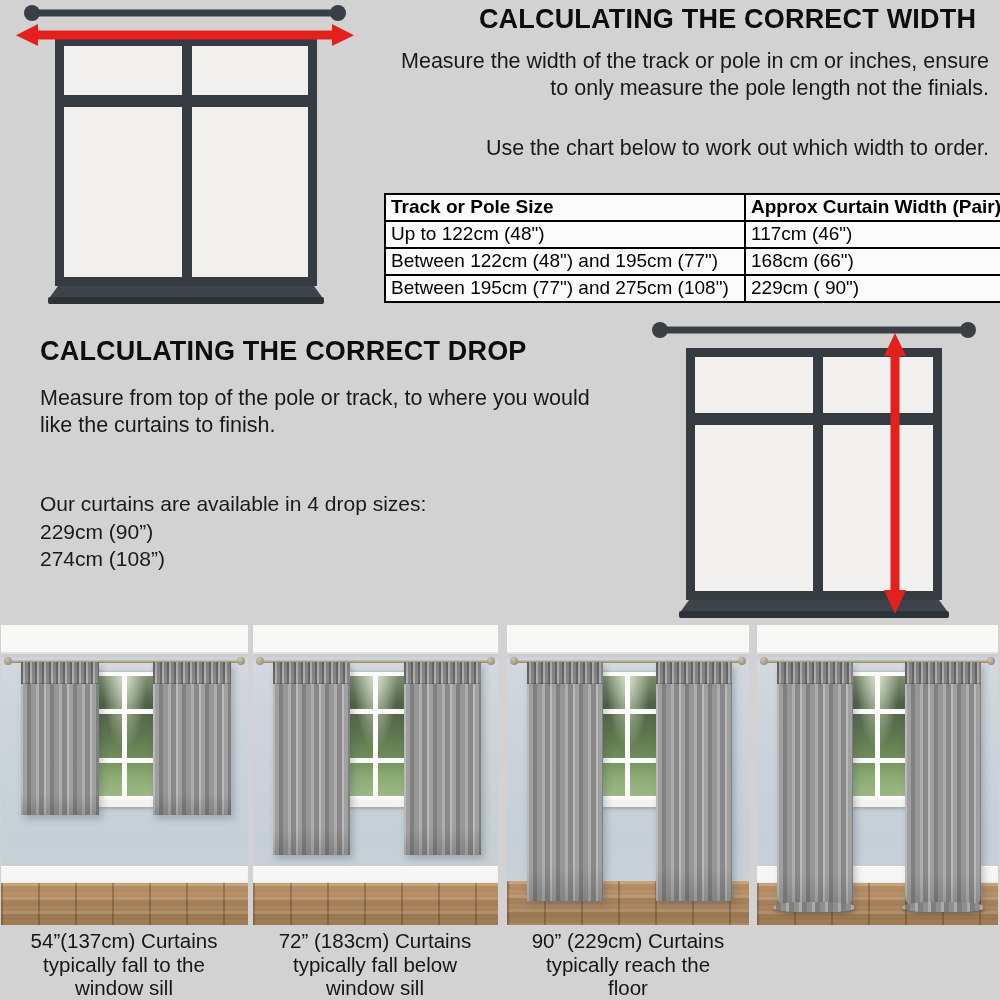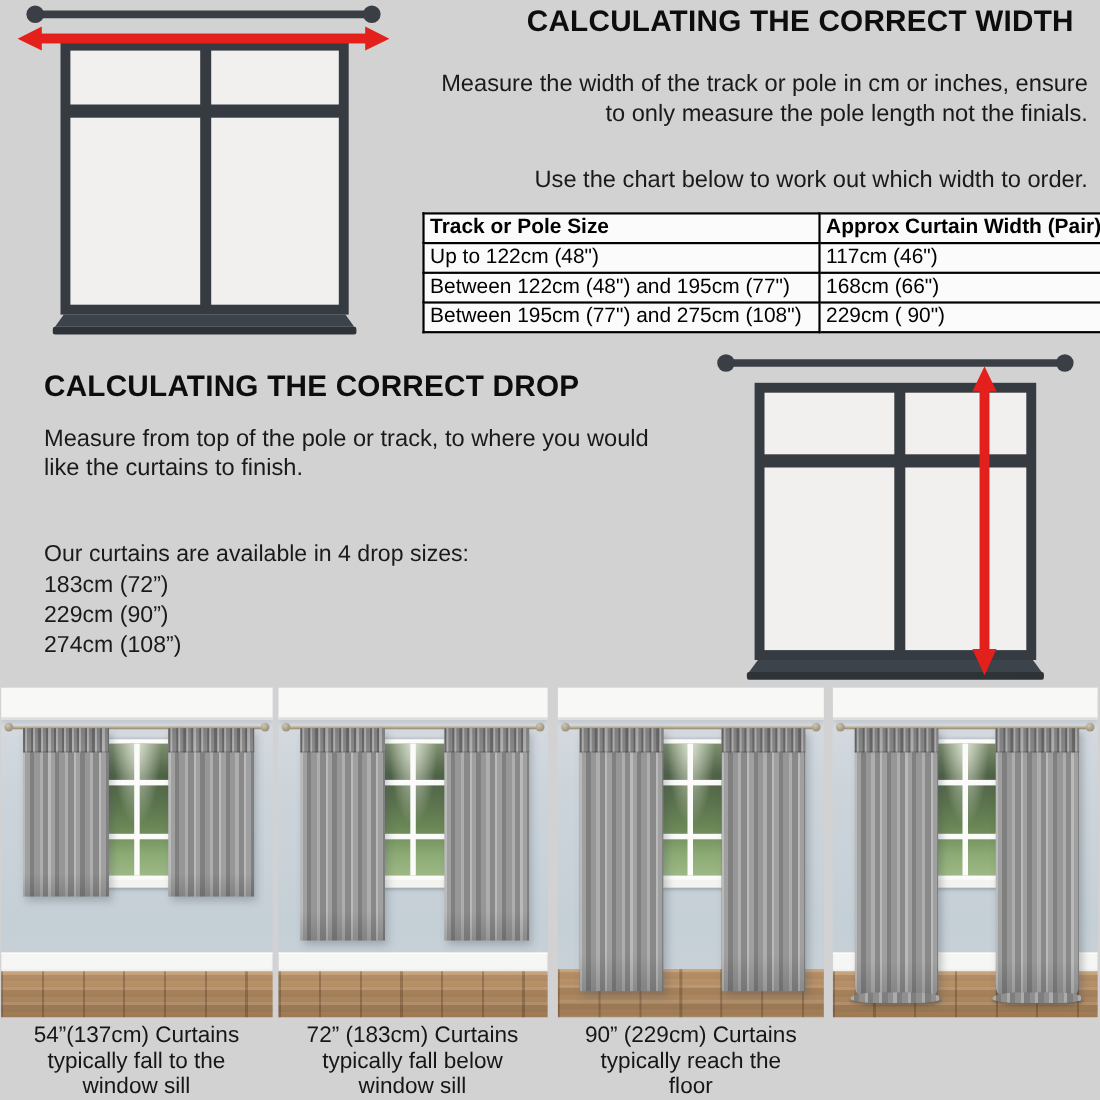--- a/index.html
+++ b/index.html
@@ -4,21 +4,21 @@
 <style>
   html,body{margin:0;padding:0;}
   .page{position:relative;width:1000px;height:1000px;background:#d2d2d2;overflow:hidden;
         font-family:"Liberation Sans",sans-serif;color:#141414;}
   .illu{position:absolute;}
   
   .sec-title{font-size:27px;font-weight:bold;letter-spacing:.2px;color:#0d0d0d;white-space:nowrap;}
   .width-col{position:absolute;left:368px;top:0;width:627px;}
   .width-title{position:absolute;top:4px;left:0;width:100%;text-align:center;padding-left:92px;box-sizing:border-box;}
   .para{font-size:21.5px;line-height:27px;color:#1a1a1a;white-space:pre-line;}
-  .p-right{position:absolute;right:6px;text-align:right;width:620px;margin-top:15px;}
+  .p-right{position:absolute;right:6px;text-align:right;width:620px;}
   .p1{top:48px;}
   .p2{top:135px;}
   
   .size-table{position:absolute;left:384px;top:193px;width:629px;border-collapse:collapse;
               background:#fbfbfb;font-size:19px;padding-left:10px;}
   .size-table th,.size-table td{border:2px solid #000;padding:1px 5px 2px 5px;text-align:left;
               font-weight:normal;white-space:nowrap;color:#000;}
   .size-table th{font-weight:bold;}
   .col-a{width:348px;}
   
@@ -150,21 +150,20 @@
     </tr>
   </tbody>
     </table>
 
   <div class="drop-col">
     <div class="sec-title drop-title">CALCULATING THE CORRECT DROP</div>
     <div class="para drop-para">Measure from top of the pole or track, to where you would
 like the curtains to finish.</div>
     <div class="drop-sizes">
       <div>Our curtains are available in 4 drop sizes:</div>
-      <div>183cm (72”)</div>
       <div>229cm (90”)</div>
       <div>274cm (108”)</div>
     </div>
   </div>
 
   <svg class="illu" style="left:628px;top:306px" width="370" height="314" viewBox="0 0 370 314">
     <g>
       <line x1="34" y1="24" x2="338" y2="24" stroke="#3a3f45" stroke-width="7"></line>
       <circle cx="32" cy="24" r="8" fill="#3a3f45"></circle>
       <circle cx="340" cy="24" r="8" fill="#3a3f45"></circle>

